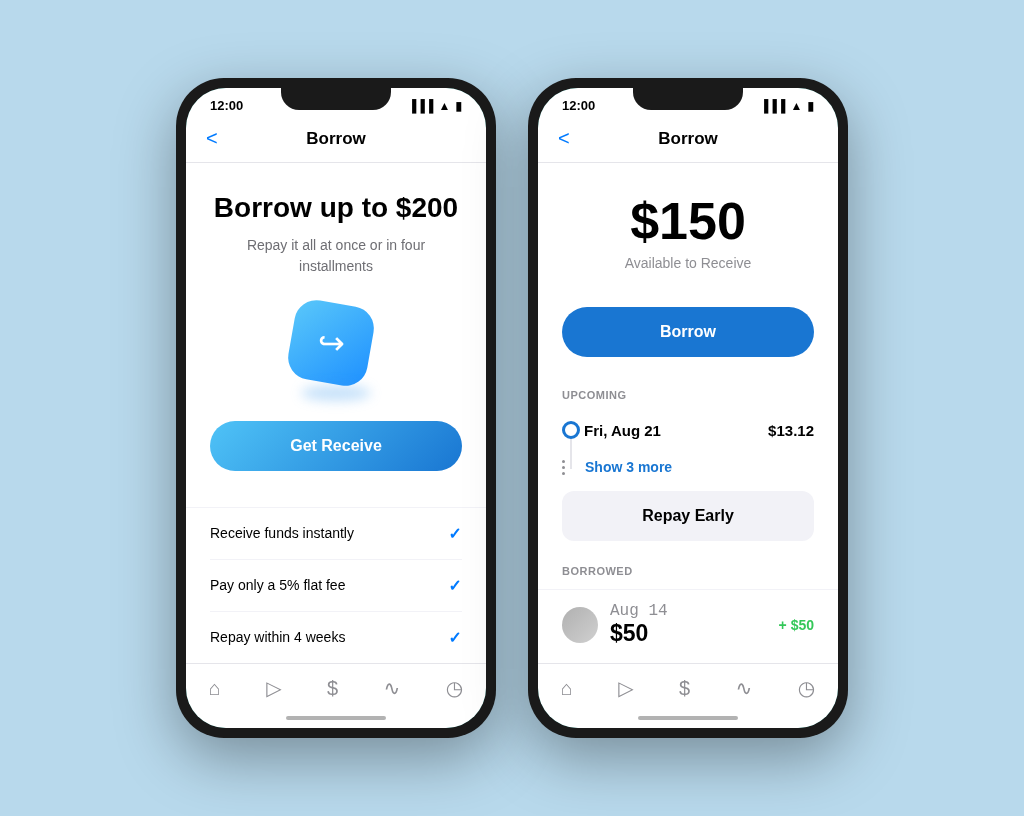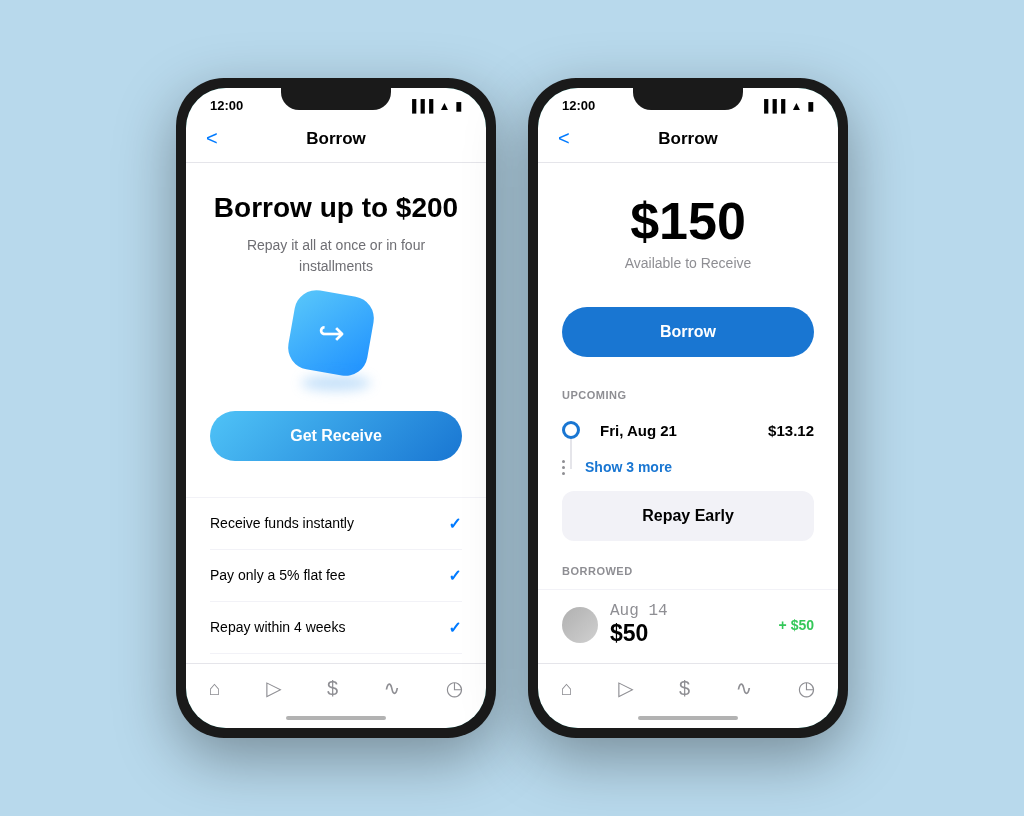--- a/index.html
+++ b/index.html
@@ -123,21 +123,21 @@
       font-weight: 800;
       color: #000;
       line-height: 1.2;
       margin-bottom: 10px;
     }
 
     .hero-subtitle {
       font-size: 14px;
       color: #6e6e73;
       line-height: 1.5;
-      margin-bottom: 16px;
+      margin-bottom: 26px;
     }
 
     .hero-icon-wrapper {
       display: flex;
       justify-content: center;
       margin-bottom: 28px;
     }
 
     .hero-icon {
       width: 90px;
@@ -287,21 +287,21 @@
       color: #8e8e93;
       letter-spacing: 0.5px;
       text-transform: uppercase;
       padding: 16px 24px 8px;
     }
 
     .upcoming-item {
       display: flex;
       align-items: center;
       padding: 12px 24px;
-      gap: 20px;
+      gap: 4px;
     }
 
     .upcoming-dot {
       width: 18px;
       height: 18px;
       border-radius: 50%;
       border: 3px solid #1976d2;
       background: white;
       flex-shrink: 0;
       position: relative;

